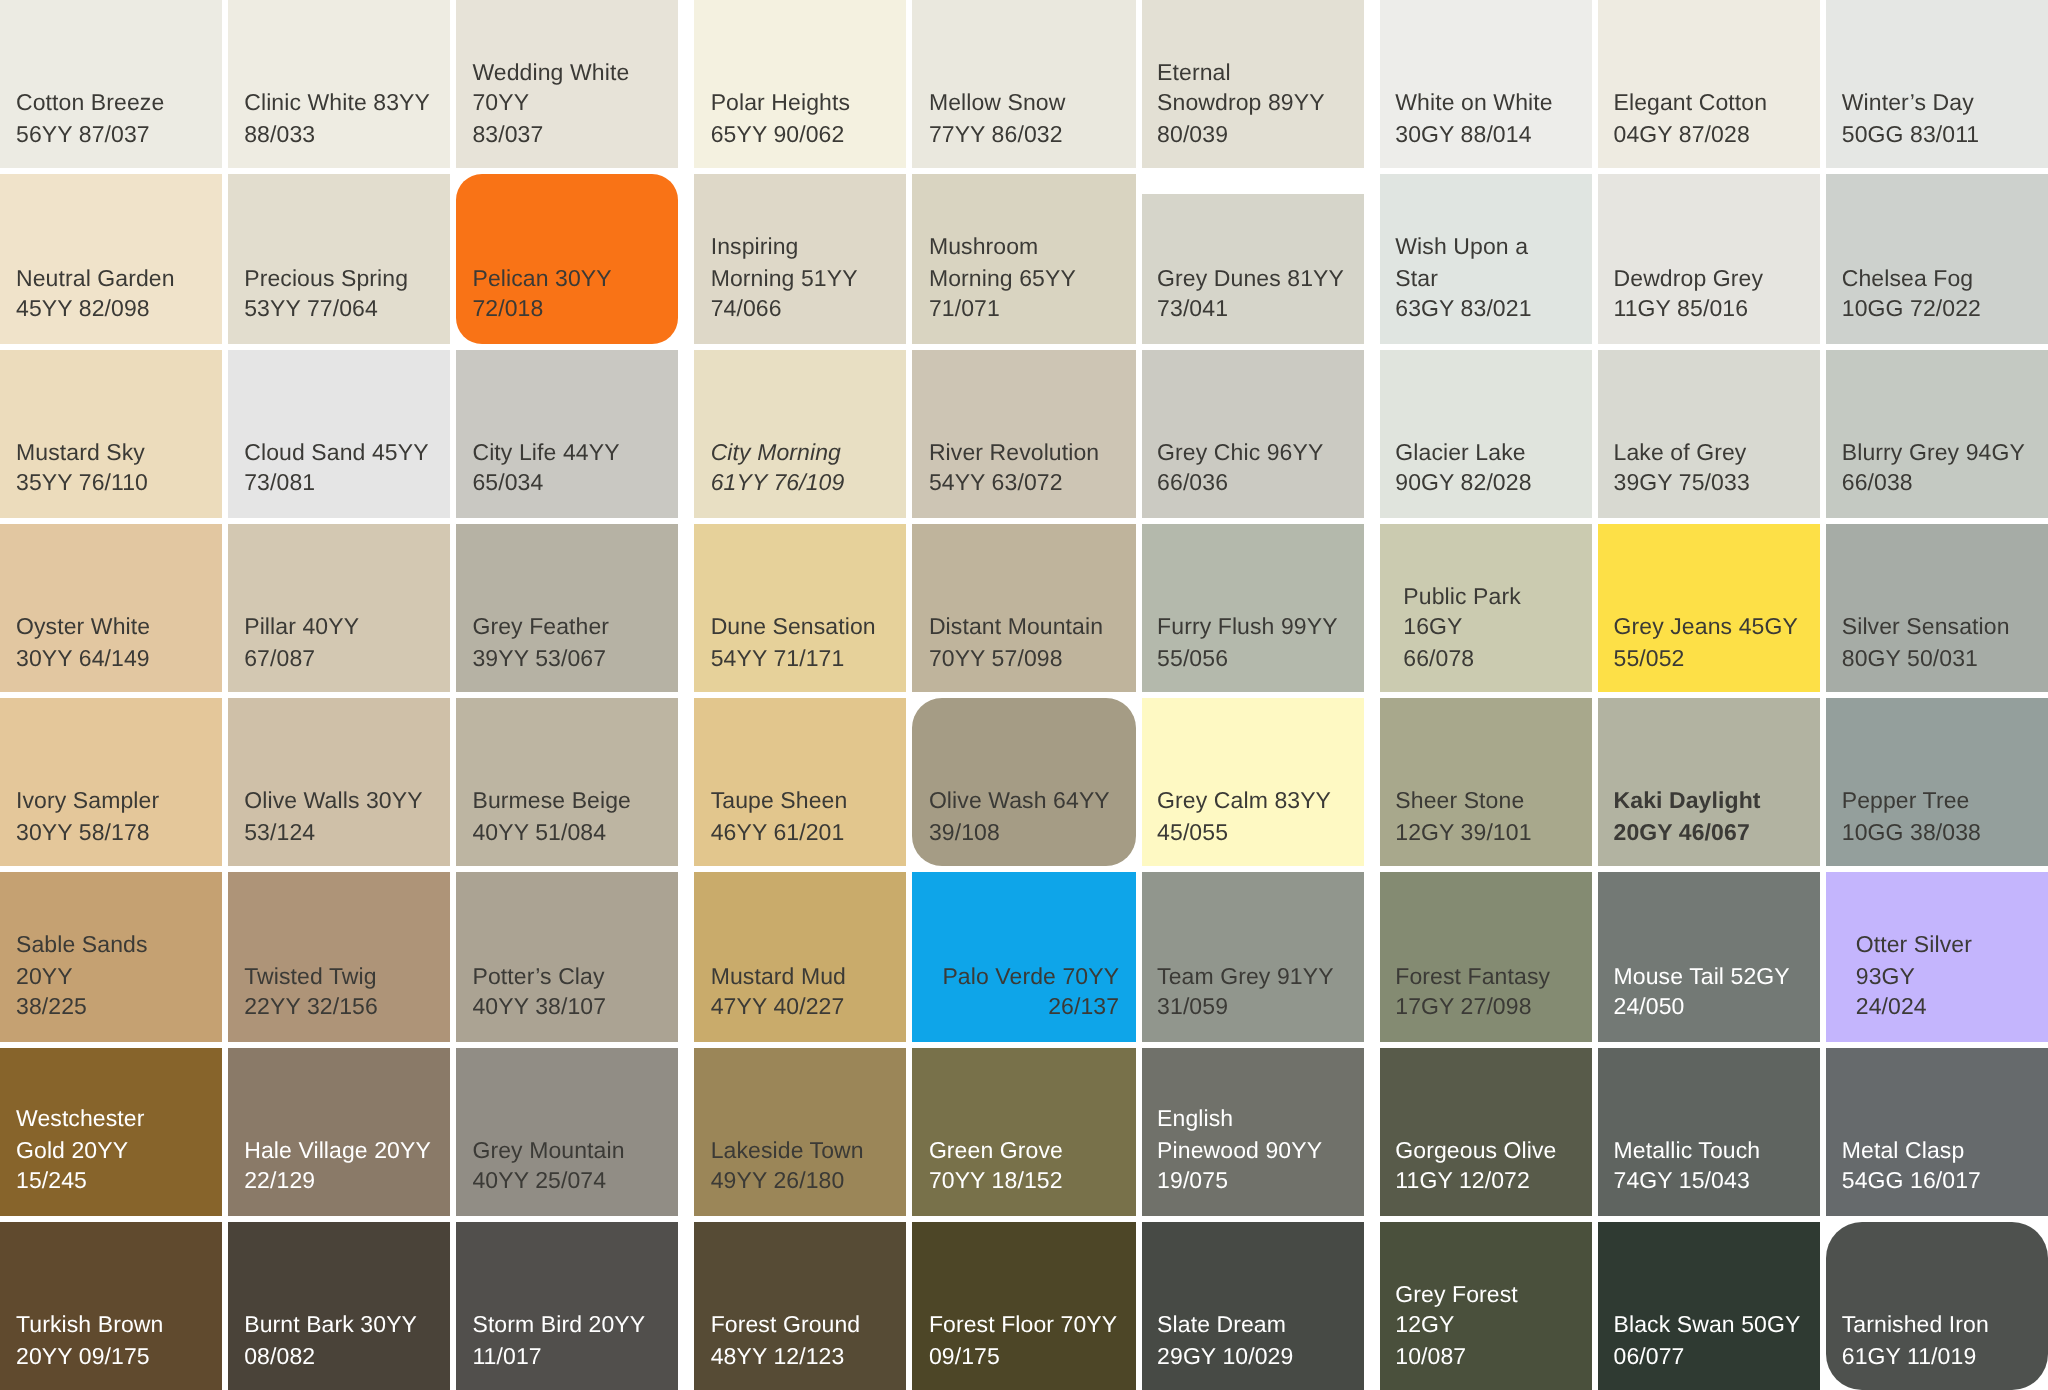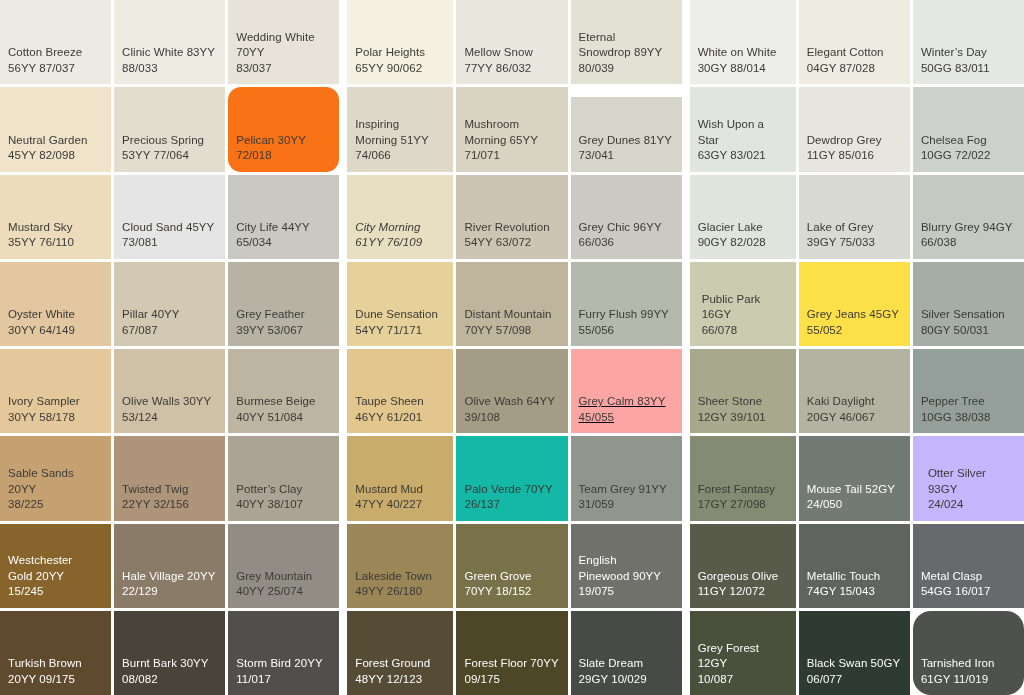--- a/index.html
+++ b/index.html
@@ -208,33 +208,33 @@
 53/124</div>
     </div>
     <div class="swatch" title="Burmese Beige 40YY 51/084" style="background-color: rgb(189, 181, 162);">
       <div class="swatch-label">Burmese Beige
 40YY 51/084</div>
     </div>
     <div class="swatch gap-left" title="Taupe Sheen 46YY 61/201" style="background-color: rgb(226, 198, 141);">
       <div class="swatch-label">Taupe Sheen
 46YY 61/201</div>
     </div>
-    <div class="swatch" title="Olive Wash 64YY 39/108" style="background-color: rgb(165, 156, 133);">
+    <div class="swatch" title="Olive Wash 64YY 39/108" style="background-color: rgb(165, 156, 133); border-radius: 15px;">
       <div class="swatch-label">Olive Wash 64YY
 39/108</div>
     </div>
-    <div class="swatch" title="Grey Calm 83YY 45/055" style="background-color: #fca5a5; text-decoration: underline;">
+    <div class="swatch" title="Grey Calm 83YY 45/055" style="background-color: #fef9c3;">
       <div class="swatch-label">Grey Calm 83YY
 45/055</div>
     </div>
     <div class="swatch gap-left" title="Sheer Stone 12GY 39/101" style="background-color: rgb(168, 168, 140);">
       <div class="swatch-label">Sheer Stone
 12GY 39/101</div>
     </div>
-    <div class="swatch" title="Kaki Daylight 20GY 46/067" style="background-color: rgb(178, 179, 161);">
+    <div class="swatch" title="Kaki Daylight 20GY 46/067" style="background-color: rgb(178, 179, 161); font-weight: bold;">
       <div class="swatch-label">Kaki Daylight
 20GY 46/067</div>
     </div>
     <div class="swatch" title="Pepper Tree 10GG 38/038" style="background-color: rgb(148, 159, 156);">
       <div class="swatch-label">Pepper Tree
 10GG 38/038</div>
     </div>
     <div class="swatch" title="Sable Sands 20YY 38/225" style="background-color: rgb(197, 161, 114);">
       <div class="swatch-label">Sable Sands 20YY
 38/225</div>
@@ -244,21 +244,21 @@
 22YY 32/156</div>
     </div>
     <div class="swatch" title="Potter's Clay 40YY 38/107" style="background-color: rgb(171, 163, 147);">
       <div class="swatch-label">Potter’s Clay
 40YY 38/107</div>
     </div>
     <div class="swatch gap-left" title="Mustard Mud 47YY 40/227" style="background-color: rgb(201, 171, 107);">
       <div class="swatch-label">Mustard Mud
 47YY 40/227</div>
     </div>
-    <div class="swatch" title="Palo Verde 70YY 26/137" style="background-color: #14b8a6;">
+    <div class="swatch" title="Palo Verde 70YY 26/137" style="background-color: #0ea5e9; text-align: right;">
       <div class="swatch-label">Palo Verde 70YY
 26/137</div>
     </div>
     <div class="swatch" title="Team Grey 91YY 31/059" style="background-color: rgb(145, 150, 141);">
       <div class="swatch-label">Team Grey 91YY
 31/059</div>
     </div>
     <div class="swatch gap-left" title="Forest Fantasy 17GY 27/098" style="background-color: rgb(132, 139, 114);">
       <div class="swatch-label">Forest Fantasy
 17GY 27/098</div>

